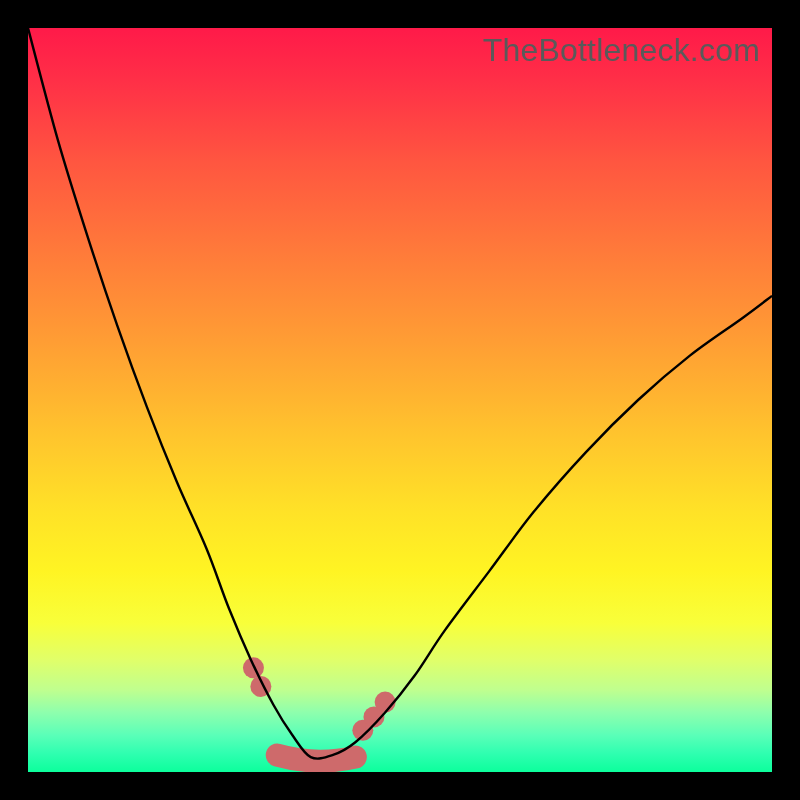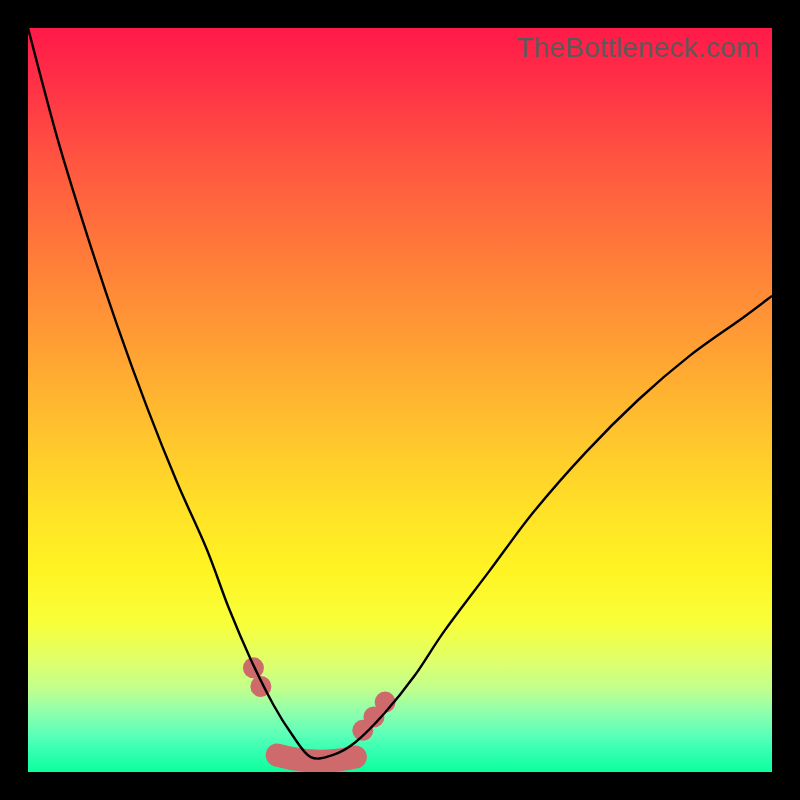--- a/index.html
+++ b/index.html
@@ -39,21 +39,21 @@
       #5bffb8 95%,
       #2fffb0 97.5%,
       #0cff9c 100%
     );
   }
   .watermark {
     position: absolute;
     top: 4px;
     right: 12px;
     color: #5a5a5a;
-    font-size: 28px;
+    font-size: 32px;
     letter-spacing: 0.2px;
     font-weight: 400;
     user-select: none;
   }
   svg.curve {
     position: absolute;
     left: 0; top: 0;
     width: 744px; height: 744px;
   }
   .sausage {

